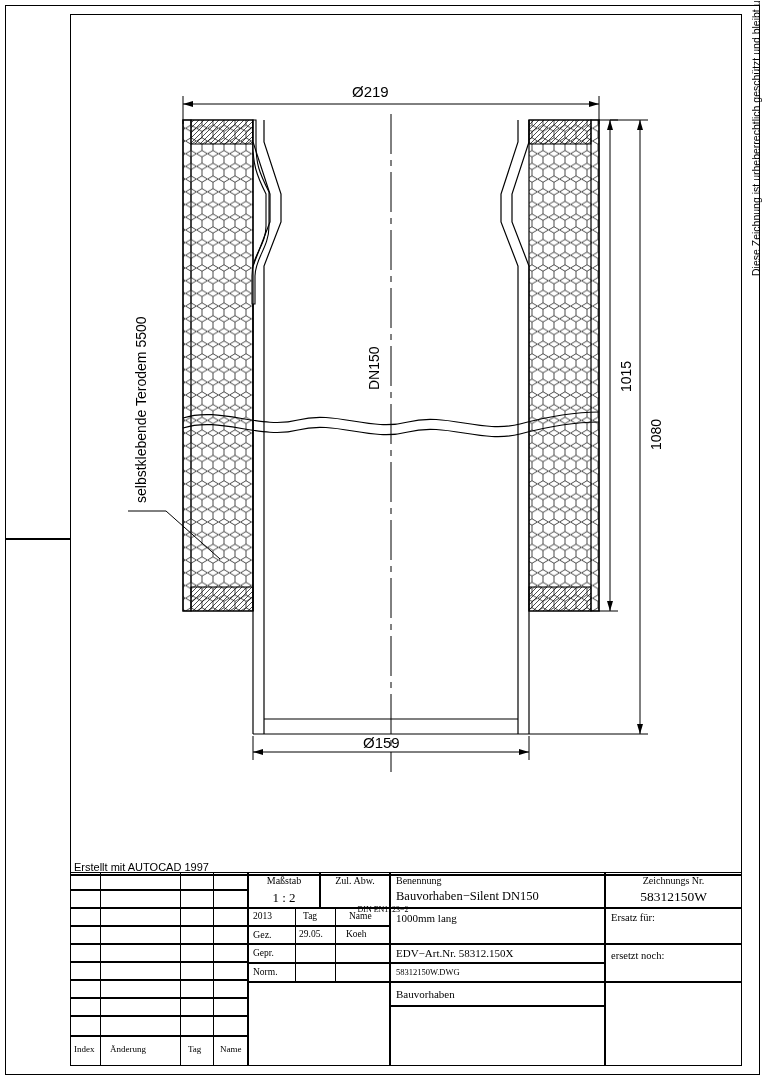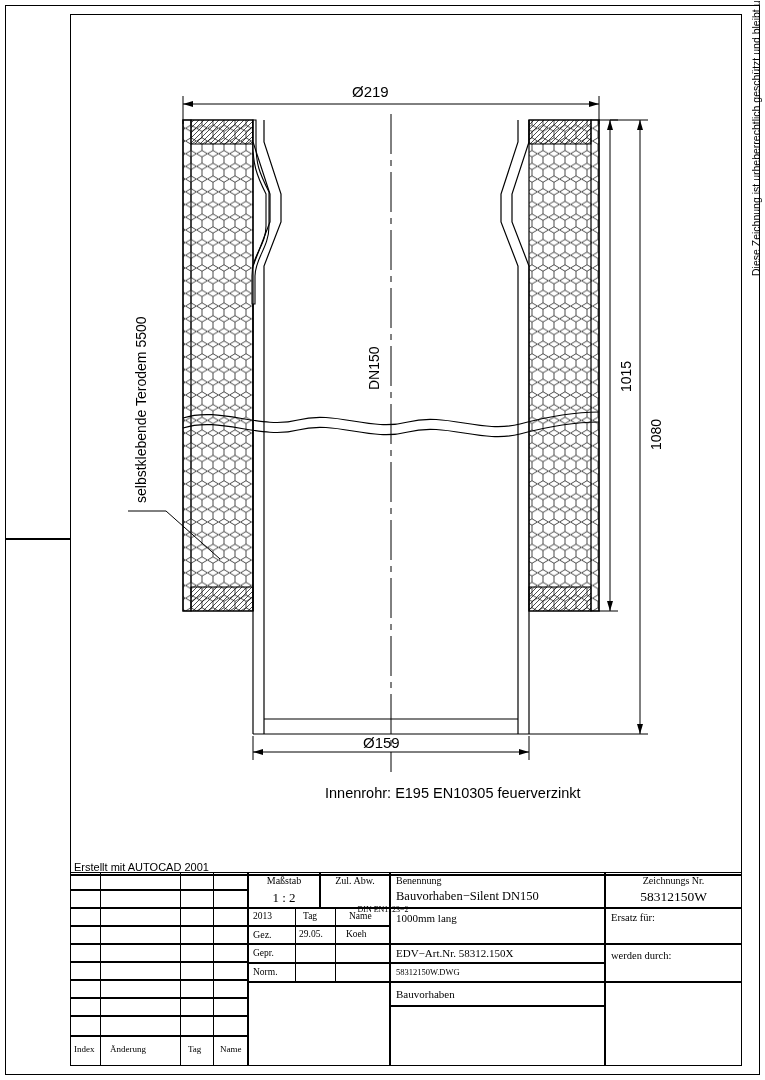--- a/index.html
+++ b/index.html
@@ -112,24 +112,23 @@
 <div class="txt" style="left:363px;top:734px;font-size:15px;">Ø159</div>
 
 <div class="txt rot90" style="left:366px;top:390px;font-size:14px;">DN150</div>
 
 <div class="txt rot90" style="left:618px;top:392px;font-size:14px;">1015</div>
 <div class="txt rot90" style="left:648px;top:450px;font-size:14px;">1080</div>
 
 <div class="txt rot90" style="left:133px;top:503px;font-size:14px;">selbstklebende Terodem 5500</div>
 
 <div id="specs">
-  <div>Innenrohr:  E195 EN10305 feuerverzinkt</div>
 </div>
 
-<div class="txt" style="left:74px;top:861px;font-size:11px;">Erstellt mit AUTOCAD 2001</div>
+<div class="txt" style="left:74px;top:861px;font-size:11px;">Erstellt mit AUTOCAD 1997</div>
 <div class="hline" style="left:70px;top:874px;width:672px;height:1.5px;"></div>
 
 <div id="legal">Diese Zeichnung ist urheberrechtlich geschützt und bleibt unser Eigentum. Sie darf weder ganz noch teilweise vervielfältigt und nicht an Dritte weitergegeben werden.</div>
 
 <div id="title-block">
 
   <div class="cell" style="left:0px;top:0px;width:178px;height:194px;"></div>
   <div class="cell" style="left:0px;top:0px;width:178px;height:18px;"></div>
   <div class="cell" style="left:0px;top:18px;width:178px;height:18px;"></div>
   <div class="cell" style="left:0px;top:36px;width:178px;height:18px;"></div>
@@ -200,19 +199,19 @@
 
   <div class="cell" style="left:320px;top:110px;width:215px;height:24px;"></div>
   <div class="lbl" style="left:326px;top:116px;font-size:11px;">Bauvorhaben</div>
 
   <div class="cell" style="left:320px;top:134px;width:215px;height:60px;"></div>
 
   <div class="cell" style="left:535px;top:36px;width:137px;height:36px;"></div>
   <div class="lbl" style="left:541px;top:40px;font-size:10.5px;">Ersatz für:</div>
 
   <div class="cell" style="left:535px;top:72px;width:137px;height:38px;"></div>
-  <div class="lbl" style="left:541px;top:78px;font-size:10.5px;">werden durch:</div>
+  <div class="lbl" style="left:541px;top:78px;font-size:10.5px;">ersetzt noch:</div>
 
   <div class="cell" style="left:535px;top:110px;width:137px;height:84px;"></div>
 
   <div class="cell" style="left:178px;top:110px;width:142px;height:84px;"></div>
 
 </div>
 
 </body></html>

